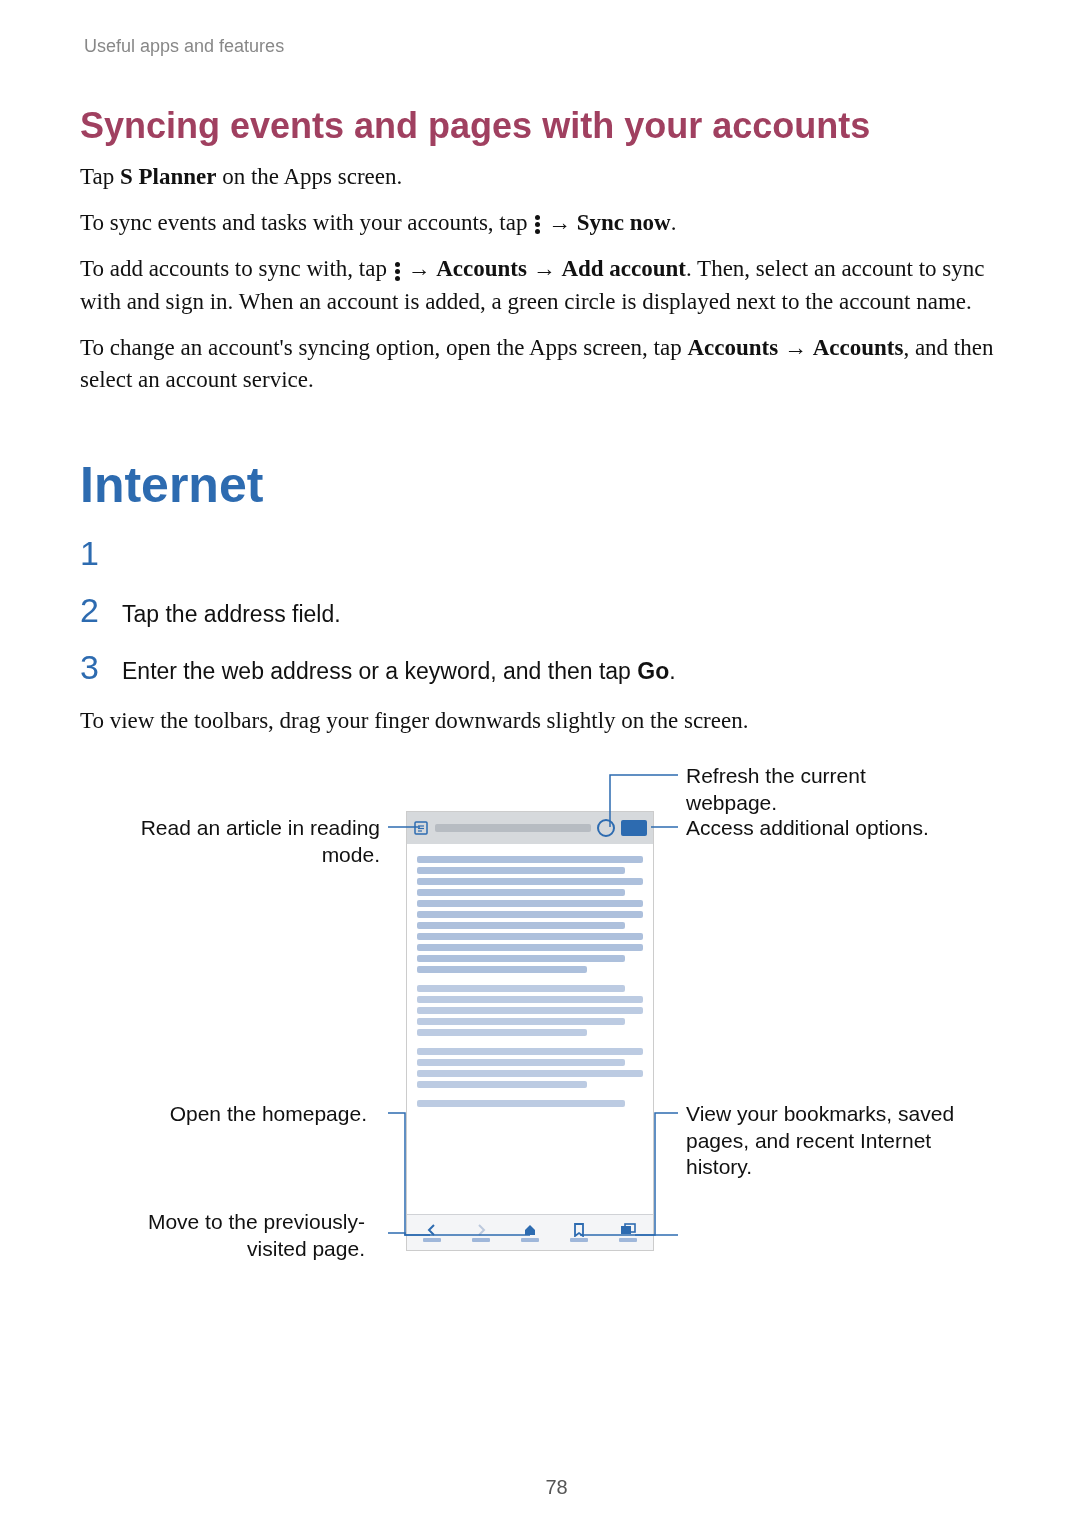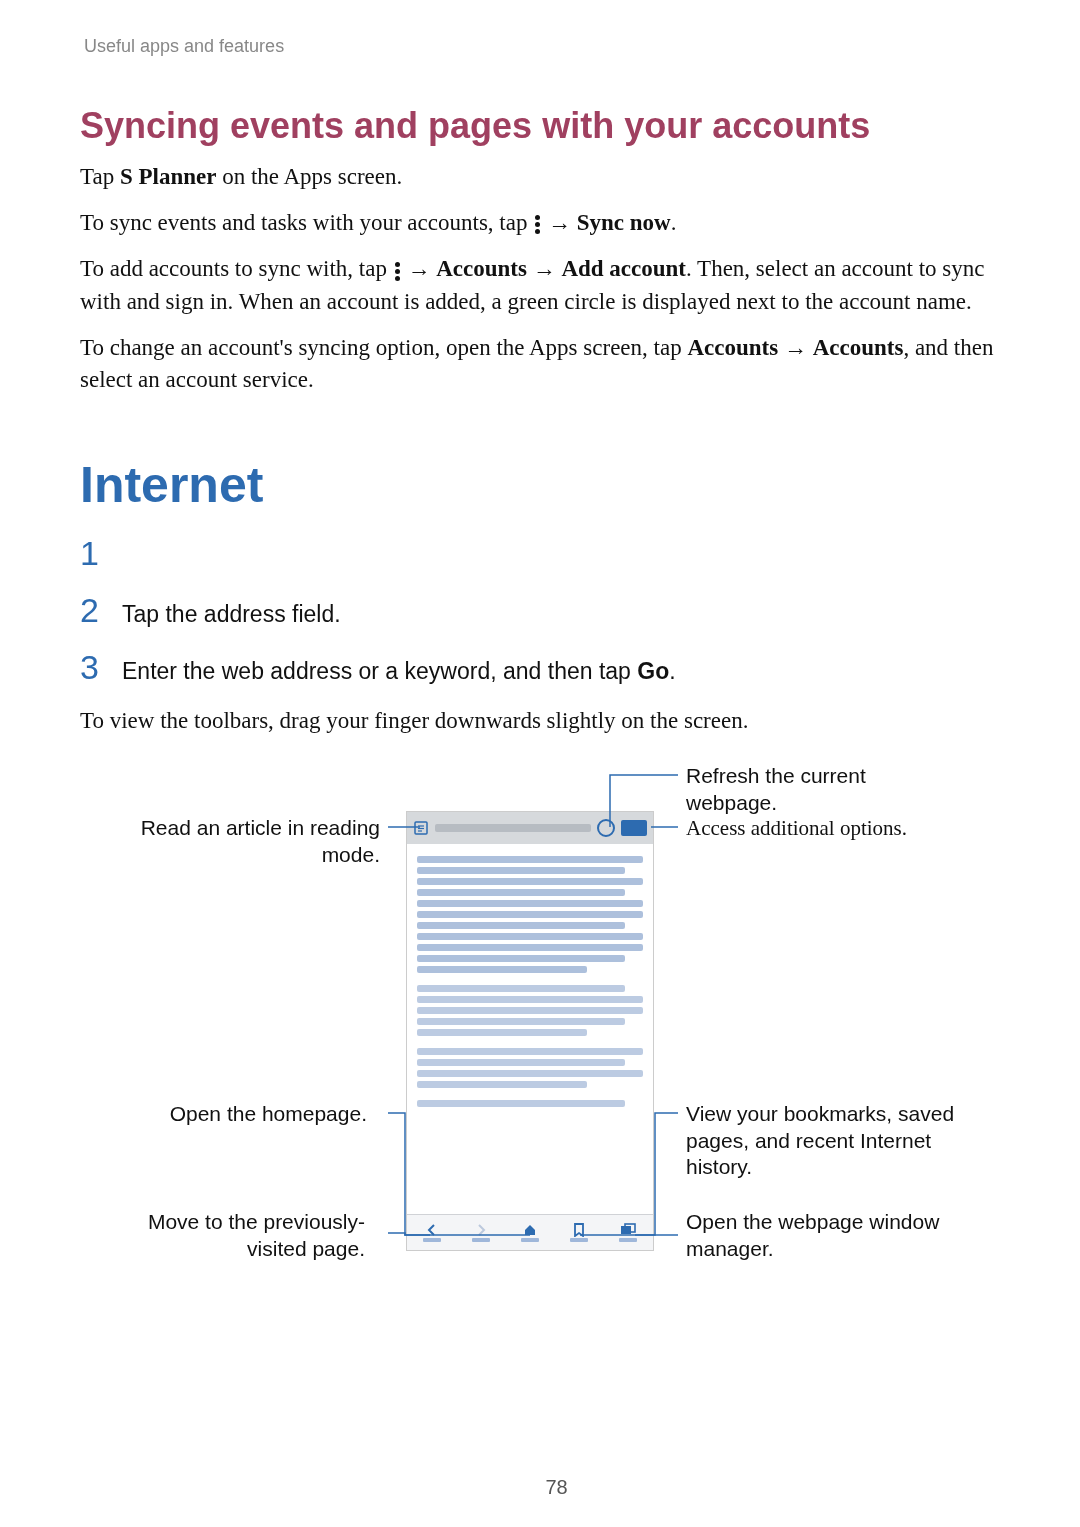--- a/index.html
+++ b/index.html
@@ -341,21 +341,20 @@
 
       <polyline points="308,478 325,478 325,480 350,480" stroke="#2d6bb0" stroke-width="1.5" fill="none"></polyline>
 
       <polyline points="500,480 575,480 575,358 598,358" stroke="#2d6bb0" stroke-width="1.5" fill="none"></polyline>
 
       <line x1="555" y1="480" x2="598" y2="480" stroke="#2d6bb0" stroke-width="1.5"></line>
     </svg>
 
     <div class="label left" style="left:30px; top:60px;">Read an article in reading mode.</div>
     <div class="label right" style="left:606px; top:8px;">Refresh the current webpage.</div>
-    <div class="label right" style="left:606px; top:60px;font-family:Liberation Serif, serif;">Access additional options.</div>
+    <div class="label right" style="left:606px; top:60px;">Access additional options.</div>
     <div class="label left" style="left:17px; top:346px;">Open the homepage.</div>
     <div class="label right" style="left:606px; top:346px;">View your bookmarks, saved pages, and recent Internet history.</div>
     <div class="label left" style="left:15px; top:454px;text-align:right;">Move to the previously-visited page.</div>
-    <div class="label right" style="left:606px; top:454px;">Open the webpage window manager.</div>
   </div>
 
   <div class="pagenum">78</div>
 </div>
 
 </body></html>

